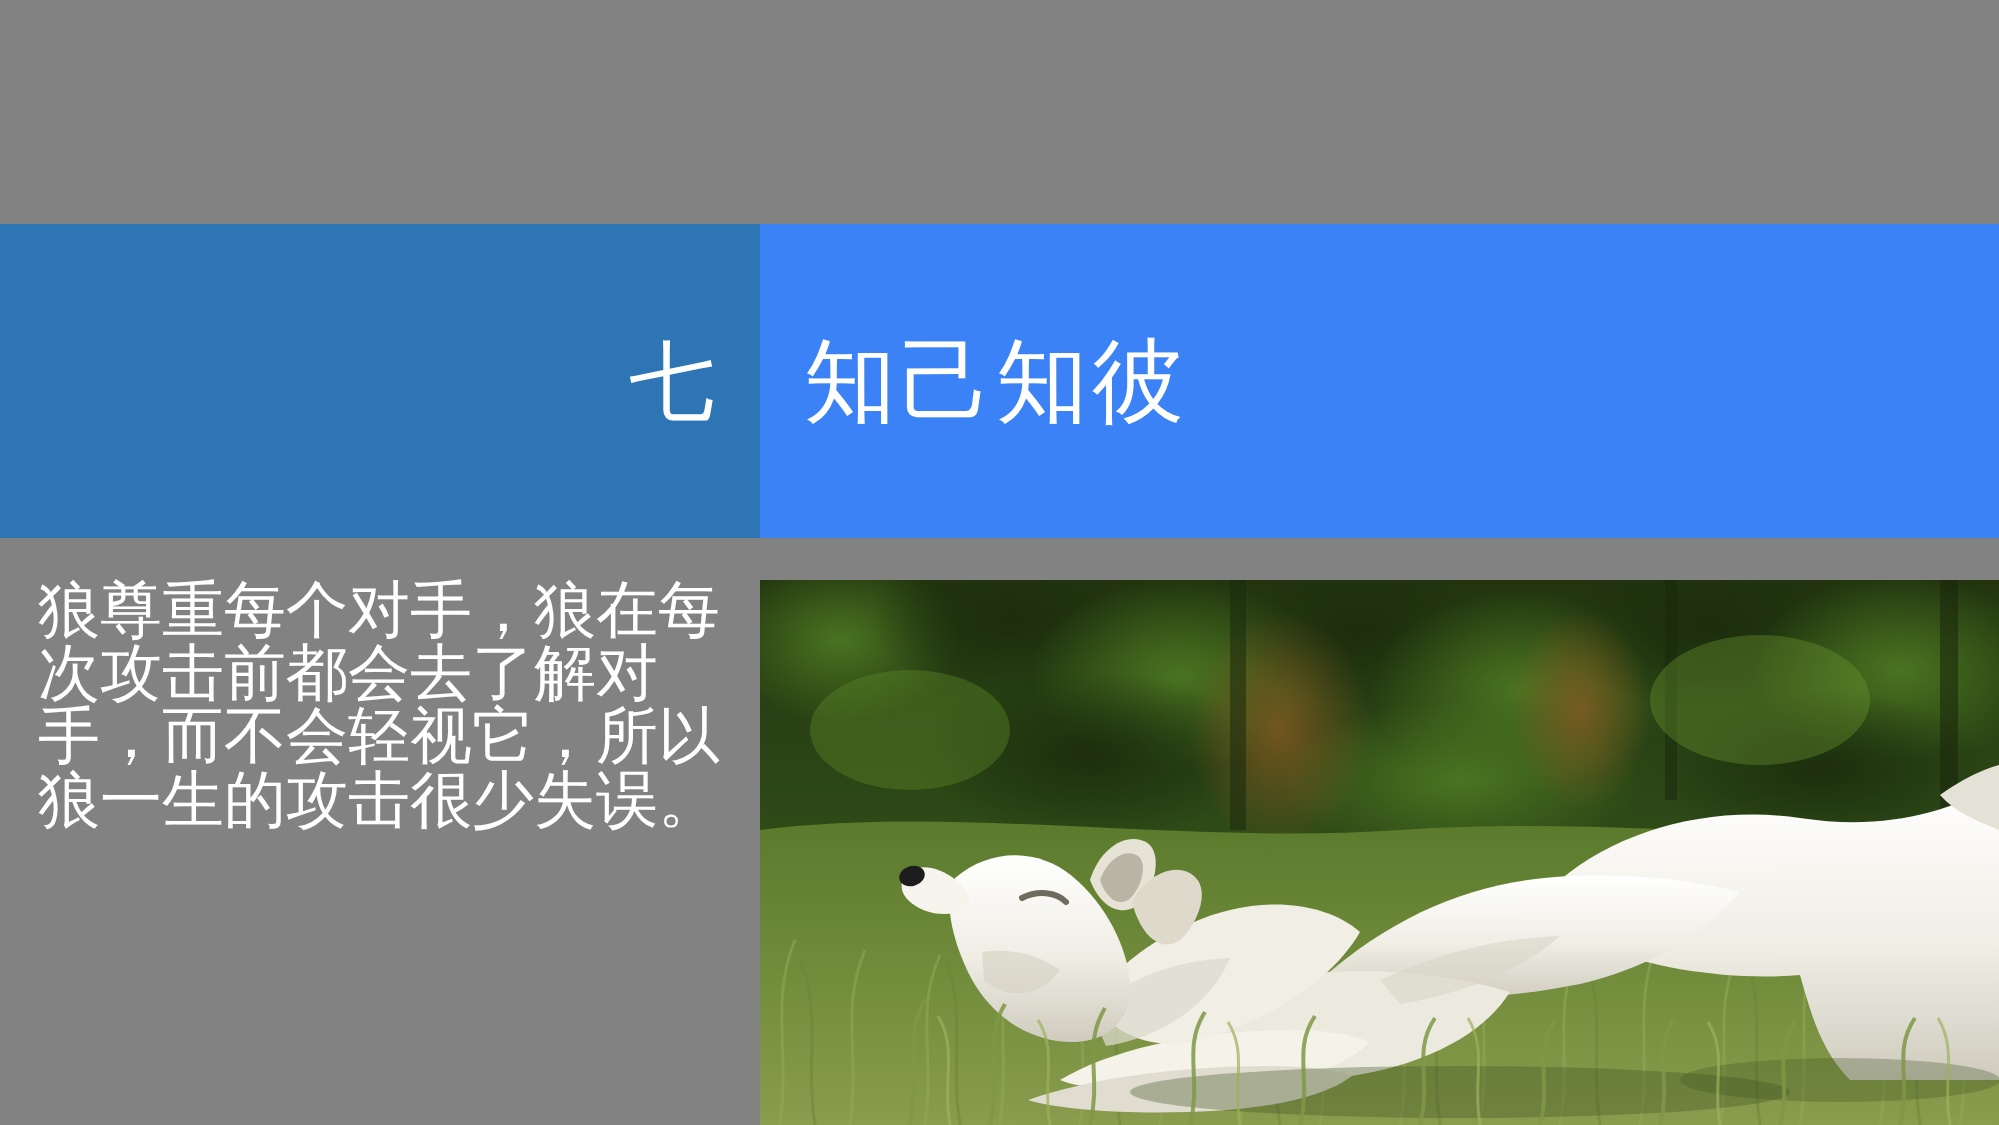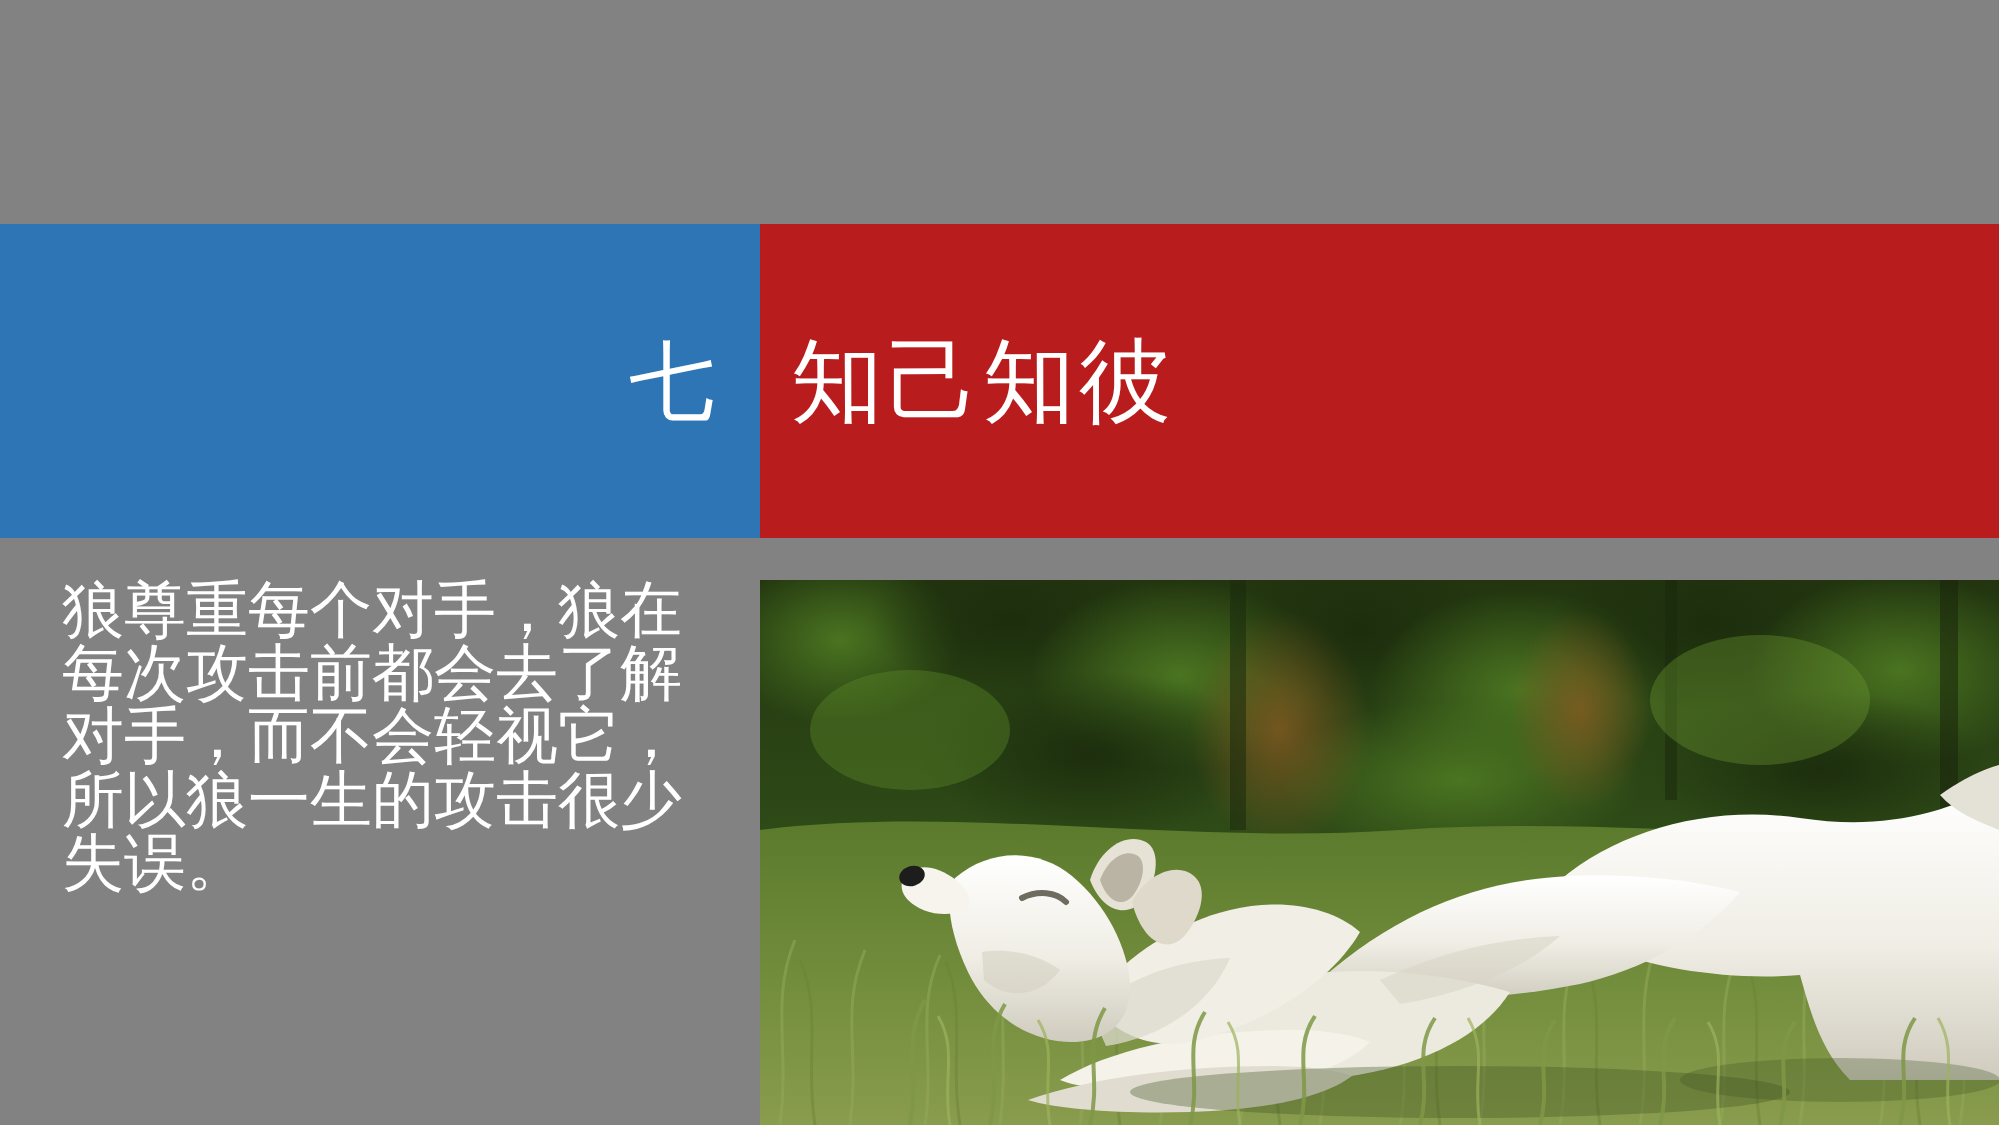--- a/index.html
+++ b/index.html
@@ -24,24 +24,24 @@
   .band-left {
     width:760px;
     background:#2E75B6;
     display:flex;
     align-items:center;
     justify-content:flex-end;
     padding-right:45px;
   }
   .band-right {
     flex:1;
-    background:#b91c1c;
+    background:#3b82f6;
     display:flex;
     align-items:center;
-    padding-left:31px;
+    padding-left:44px;
   }
   .chapter-num {
     color:#ffffff;
     font-size:86px;
     line-height:1;
     font-weight:400;
     letter-spacing:0;
     white-space:nowrap;
   }
   .chapter-title {
@@ -61,21 +61,20 @@
     width:690px;
   }
   .body-text {
     color:#ffffff;
     font-size:62px;
     line-height:1.02;
     font-weight:400;
     letter-spacing:0px;
     word-break:break-all;
     text-align:left;
-    margin-left:24px;
   }
 
   
   .photo {
     position:absolute;
     left:760px;
     top:580px;
     width:1239px;
     height:545px;
     overflow:hidden;

